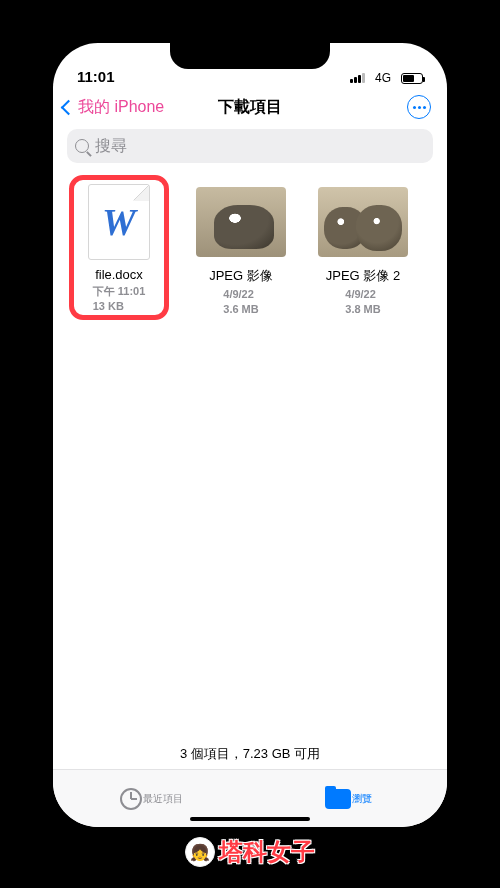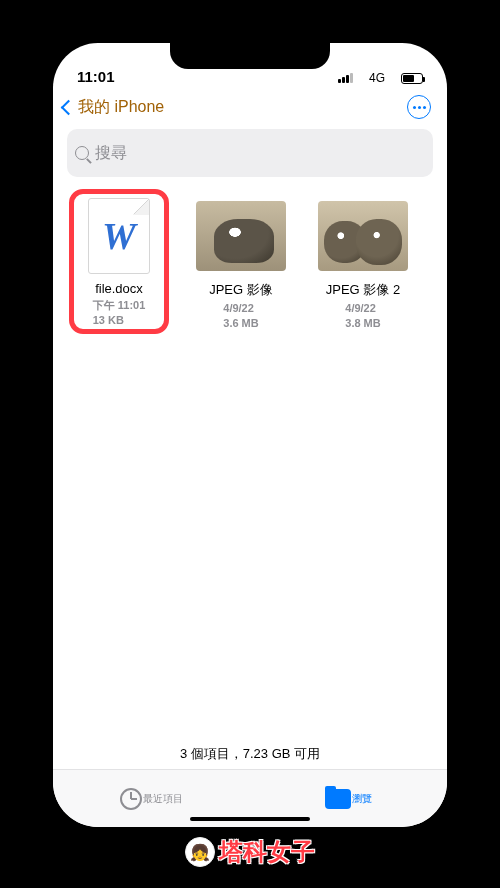--- a/index.html
+++ b/index.html
@@ -39,46 +39,46 @@
   }
   .status-bar {
     height: 46px;
     display: flex;
     align-items: flex-end;
     justify-content: space-between;
     padding: 0 24px 4px;
     font-size: 15px;
     font-weight: 600;
   }
-  .status-right { display: flex; align-items: center; gap: 16px; font-size: 12px; font-weight: 500; margin-top: 9px; }
+  .status-right { display: flex; align-items: center; gap: 10px; font-size: 12px; font-weight: 500; margin-top: 9px; }
   .signal-bars { display: flex; align-items: flex-end; gap: 1px; }
   .signal-bars span { width: 3px; background: #000; border-radius: 1px; }
   .signal-bars span:nth-child(1){height:4px}
   .signal-bars span:nth-child(2){height:6px}
   .signal-bars span:nth-child(3){height:8px}
   .signal-bars span:nth-child(4){height:10px;background:#bbb}
   .battery { width: 22px; height: 11px; border: 1px solid #000; border-radius: 3px; position: relative; }
   .battery::after { content:""; position:absolute; right:-3px; top:3px; width:2px; height:5px; background:#000; border-radius:0 1px 1px 0;}
   .battery > div { position:absolute; left:1px; top:1px; bottom:1px; width:55%; background:#000; border-radius:1px;}
   .nav-bar {
     display: flex; align-items: center; justify-content: space-between;
     padding: 6px 16px 6px 10px;
     position: relative;
   }
-  .back-btn { display: flex; align-items: center; color: #a16207; font-size: 16px; gap: 2px; }
+  .back-btn { display: flex; align-items: center; color: #ec4899; font-size: 16px; gap: 2px; }
   .chevron-left { width: 11px; height: 11px; border-left: 2px solid #007aff; border-bottom: 2px solid #007aff; transform: rotate(45deg); margin-right: 2px;}
   .nav-title { position:absolute; left:0; right:0; text-align:center; font-size: 16px; font-weight: 600; pointer-events:none;}
   .more-btn { width: 24px; height: 24px; border: 1.8px solid #007aff; border-radius: 50%; display:flex; align-items:center; justify-content:center; color:#007aff; }
   .more-btn .dots { display:flex; gap:2px;}
   .more-btn .dots span{width:3px;height:3px;background:#007aff;border-radius:50%;}
   .search-bar {
     margin: 4px 14px 10px;
     background: #eeeef0;
     border-radius: 10px;
-    height: 48px;
+    height: 34px;
     display: flex; align-items: center;
     padding: 0 8px;
     color: #8e8e93;
     font-size: 16px;
     gap: 6px;
   }
   .search-icon{width:14px;height:14px;border:1.8px solid #8e8e93;border-radius:50%;position:relative;}
   .search-icon::after{content:"";position:absolute;width:6px;height:1.8px;background:#8e8e93;bottom:-3px;right:-4px;transform:rotate(45deg);}
   .content { flex: 1; padding: 10px 12px 0; display:flex; flex-direction:column;}
   .grid { display: flex; gap: 14px; align-items:flex-start; }
@@ -154,20 +154,21 @@
               <div></div>
             </div>
         </div>
       </div>
 
       <div class="nav-bar">
         <div class="back-btn">
           <div class="chevron-left"></div>
           <span>我的 iPhone</span>
         </div>
+        <div class="nav-title">下載項目</div>
         <div class="more-btn">
           <div class="dots">
               <span></span>
               <span></span>
               <span></span>
             </div>
         </div>
       </div>
 
       <div class="search-bar">

